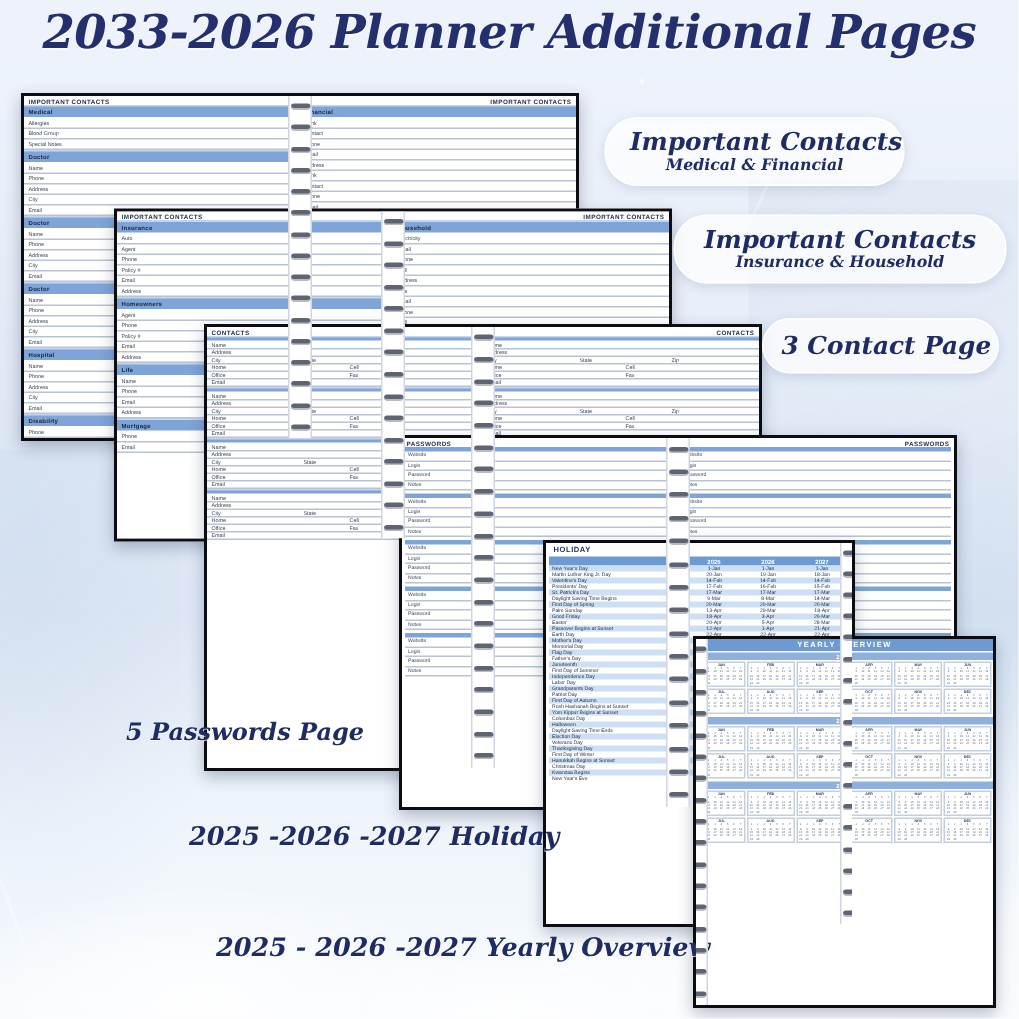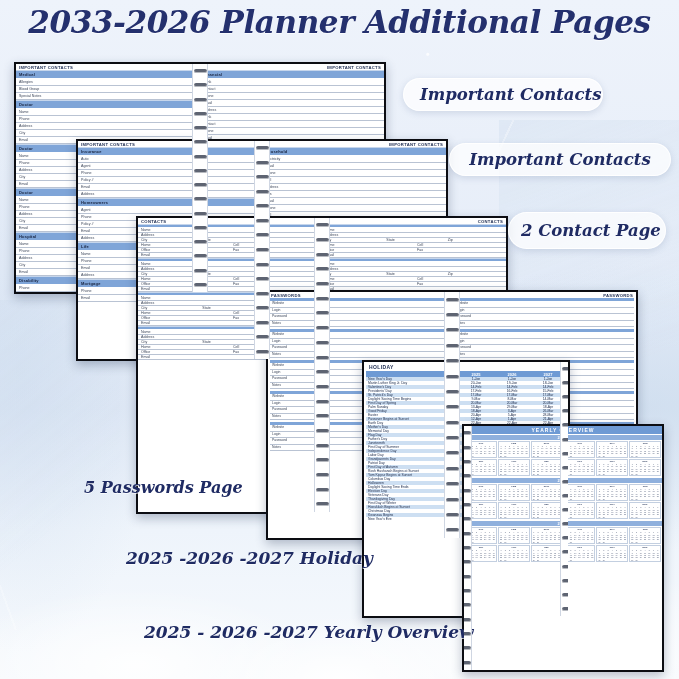--- a/index.html
+++ b/index.html
@@ -2497,27 +2497,29 @@
     <div class="coil"></div>
       <div class="coil"></div>
       <div class="coil"></div>
       <div class="coil"></div>
     <div class="coil"></div>
   </div>
 </div>
 
 <div class="bubble" style="left:403px; top:78px; width:200px;">
   <div class="l1">Important Contacts</div>
+  <div class="l2">Medical &amp; Financial</div>
 </div>
 
 <div class="bubble" style="left:449px; top:143px; width:222px;">
   <div class="l1">Important Contacts</div>
+  <div class="l2">Insurance &amp; Household</div>
 </div>
 
 <div class="bubble" style="left:508px; top:212px; width:158px; padding:8px 12px;">
-  <div class="l1">2 Contact Page</div>
+  <div class="l1">3 Contact Page</div>
 </div>
 
 <div class="plain-label" style="left:84px; top:478px; font-size:16px;">5 Passwords Page</div>
 
 <div class="plain-label" style="left:126px; top:548px; font-size:17px;">2025 -2026 -2027 Holiday</div>
 
 <div class="plain-label" style="left:144px; top:622px; font-size:17px;">2025 - 2026 -2027 Yearly Overview</div>
 
 </body></html>

